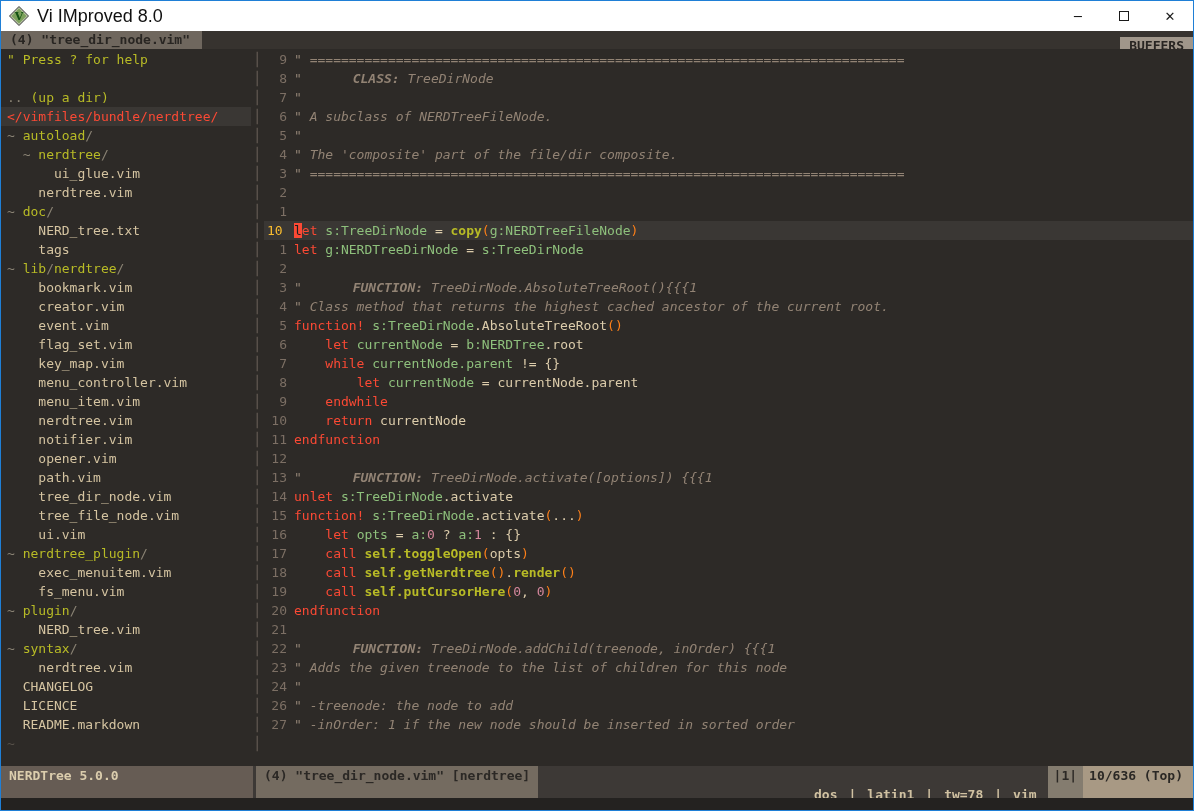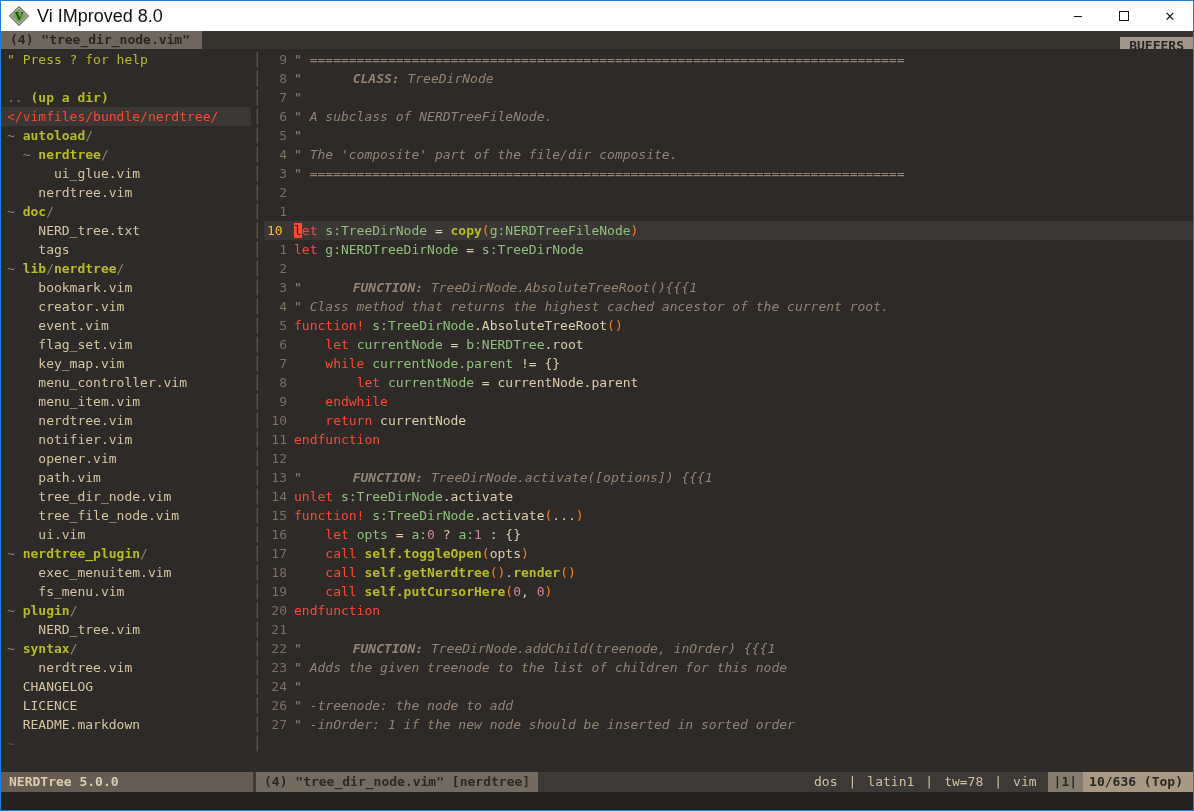--- a/index.html
+++ b/index.html
@@ -44,32 +44,32 @@
   .tok-v  { color:var(--aqua); }
   .tok-f  { color:var(--yellow); font-weight:bold;text-align:right; }
   .tok-o  { color:var(--orange); }
   .tok-n  { color:var(--purple); }
   .tok-p  { color:var(--fg); }
   .tok-c  { color:var(--comment); font-style:italic; }
   .tok-cb { color:var(--comment); font-style:italic; font-weight:bold;margin-left:43px; }
   .tok-cur{ background:var(--red); color:#1d2021; }
   .tok-h  { color:var(--yellow); }
   .tok-g  { color:var(--gray); }
-  .tok-d  { color:var(--yellow); font-weight:bold; }
+  .tok-d  { color:var(--yellow); font-weight:normal; }
   .tok-fi { color:var(--file_fg); }
   .tok-r  { color:var(--red); }
   .tok-eob{ color:var(--eob); }
   
-  .statusline { height:20px; flex:0 0 auto; background:var(--status_dark_bg); display:flex;
+  .statusline { height:32px; flex:0 0 auto; background:var(--status_dark_bg); display:flex;
                 font-size:13px; line-height:20px; font-weight:bold; }
   .st-left { width:252px; flex:0 0 auto; background:var(--status_left_bg); color:var(--status_left_fg);
              padding-left:8px; white-space:pre; }
   .st-center { background:var(--status_center_bg); color:var(--status_center_fg);
                margin-left:3px; padding:0 8px; white-space:pre; }
-  .st-right { margin-left:auto; color:var(--status_dark_fg); display:flex; white-space:pre; font-weight:normal; }
+  .st-right { margin-left:auto; color:var(--status_dark_fg); display:flex; white-space:pre; font-weight:bold;margin-top:19px; }
   .st-item { padding:0 11px; }
   .st-sep { color:var(--status_dark_fg); }
   .st-pos-a { background:var(--pos_a_bg); color:var(--status_center_fg); padding:0 6px; font-weight:bold; white-space:pre; }
   .st-pos-b { background:var(--pos_b_bg); color:var(--status_center_fg); padding:0 10px 0 6px; font-weight:bold; white-space:pre; }
   
   .cmdline { flex:1 1 auto; background:var(--bg_cmdline); }
 </style>
 </head>
 <body>
 

